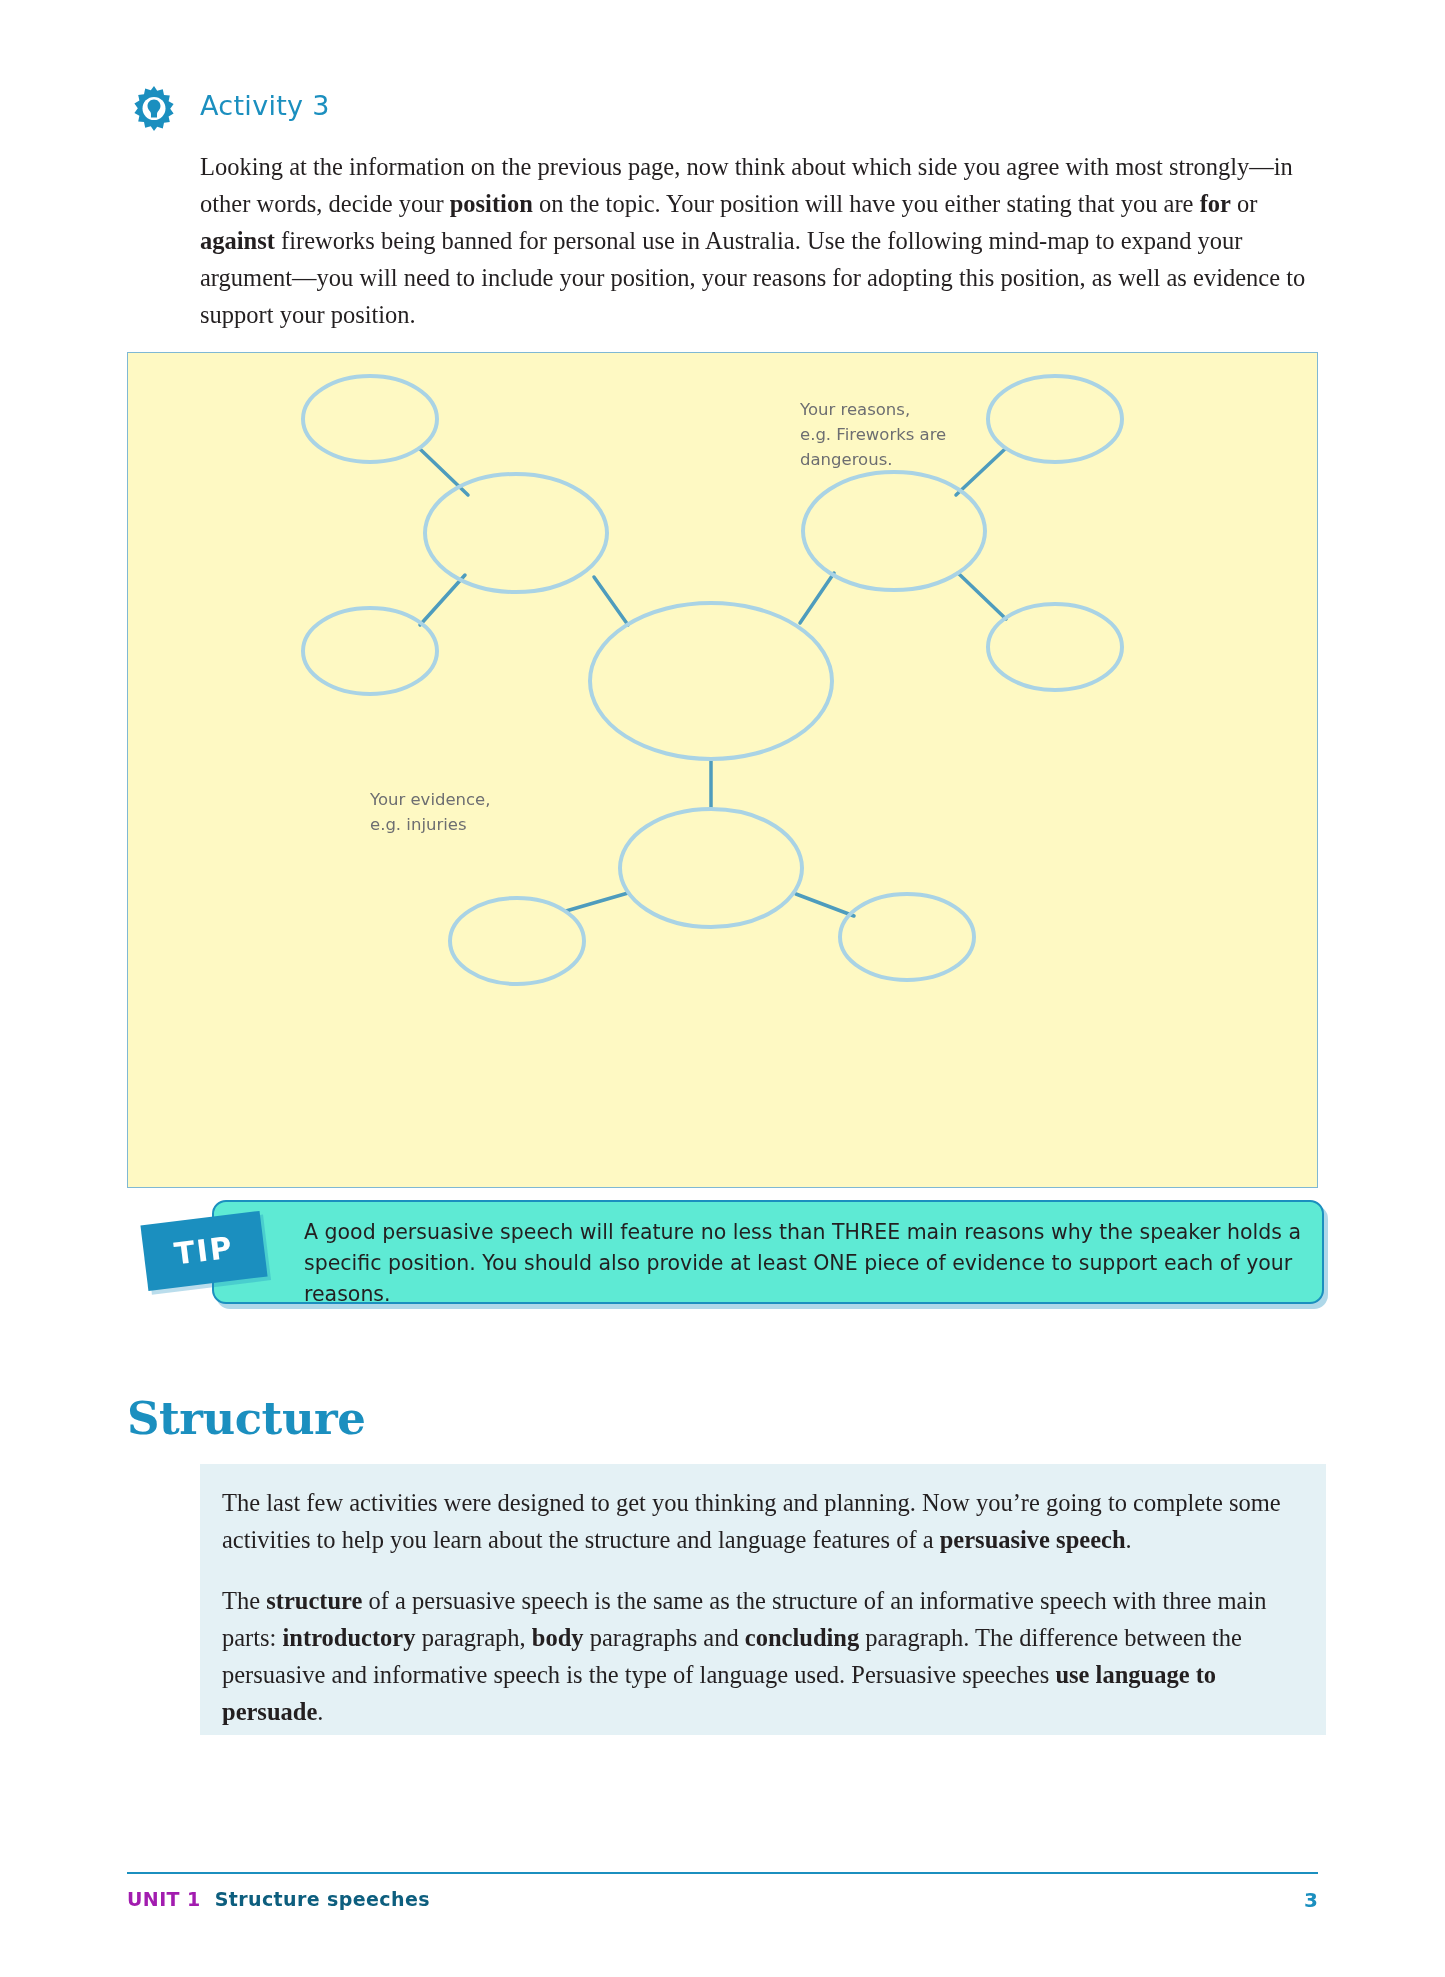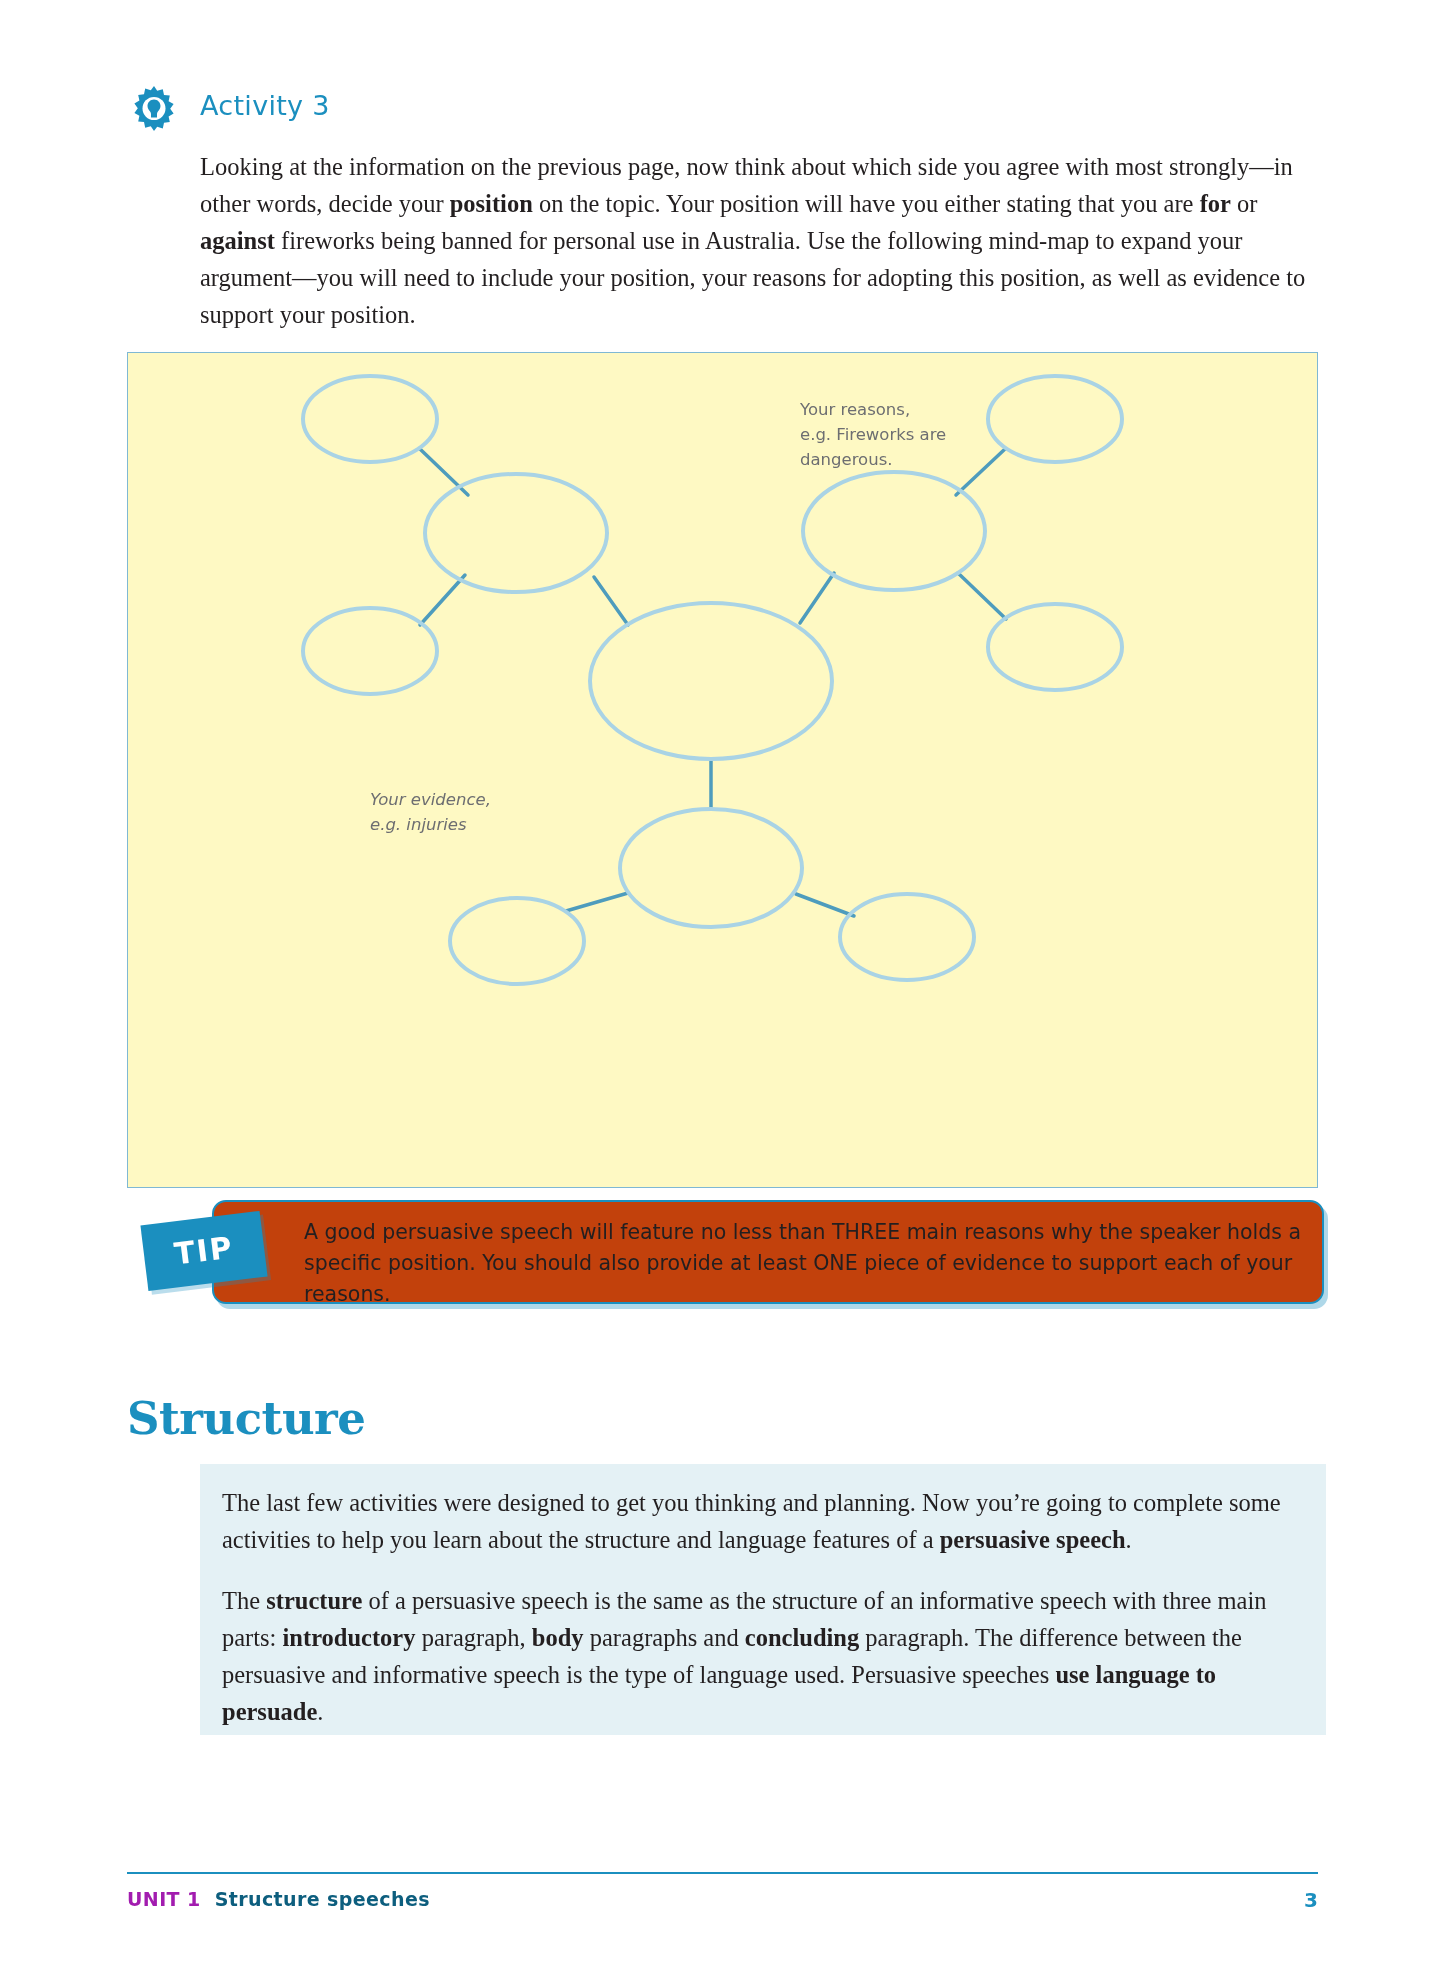--- a/index.html
+++ b/index.html
@@ -75,40 +75,40 @@
   }
   .hint {
     position: absolute;
     font-family: "DejaVu Sans", sans-serif;
     font-size: 16.5px;
     line-height: 25px;
     color: #6d6e71;
     white-space: pre-line;
   }
   .hint-reasons { left: 672px; top: 44px; width: 230px; }
-  .hint-evidence { left: 242px; top: 434px; width: 230px; font-style: italic; }
+  .hint-evidence { left: 242px; top: 434px; width: 230px; }
   .hint-position { left: 955px; top: 376px; width: 270px; }
 
   
   .tip-wrap {
     position: absolute;
     left: 200px;
     top: 1200px;
     width: 1124px;
     height: 112px;
   }
   .tip-box {
     position: absolute;
     left: 12px;
     top: 0;
     width: 1112px;
     height: 104px;
     border: 2px solid #1b8fbf;
     border-radius: 14px;
-    background: #c2410c;
+    background: #5eead4;
     box-sizing: border-box;
     box-shadow: 4px 5px 0 rgba(27,143,191,0.35);
   }
   .tip-text {
     position: absolute;
     left: 90px;
     top: 15px;
     width: 1000px;
     font-family: "DejaVu Sans", sans-serif;
     font-size: 20.5px;

